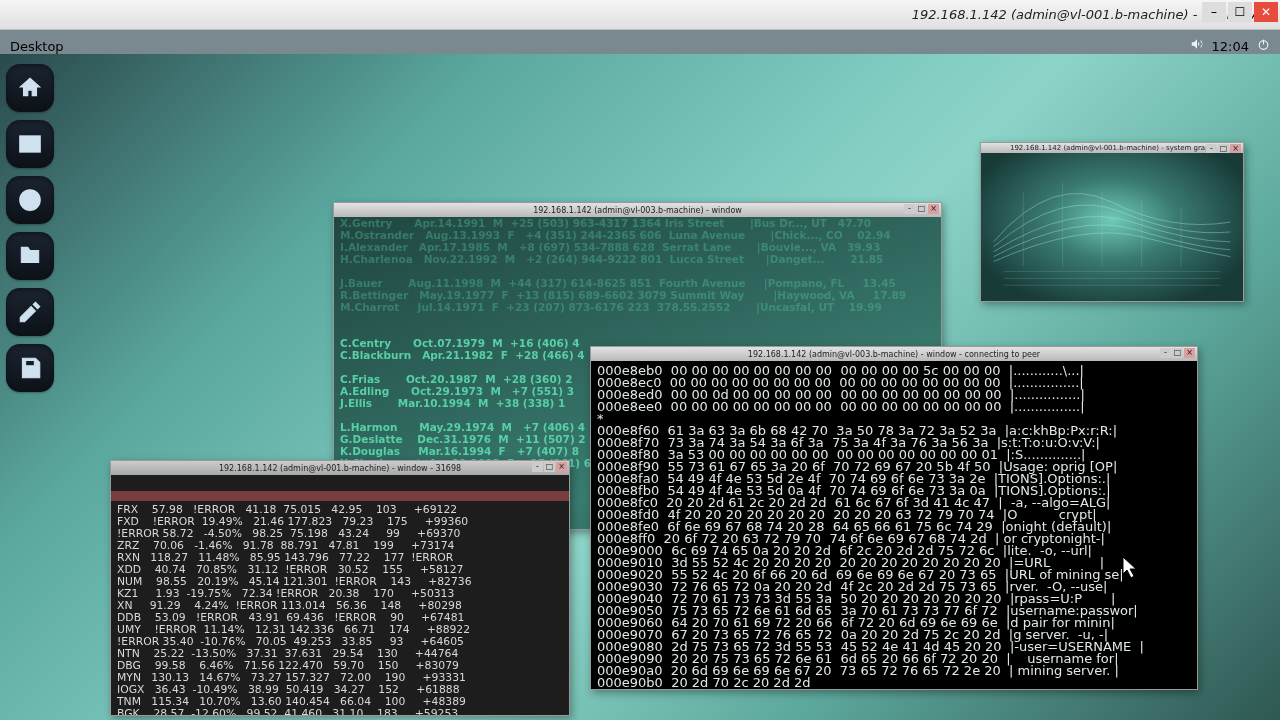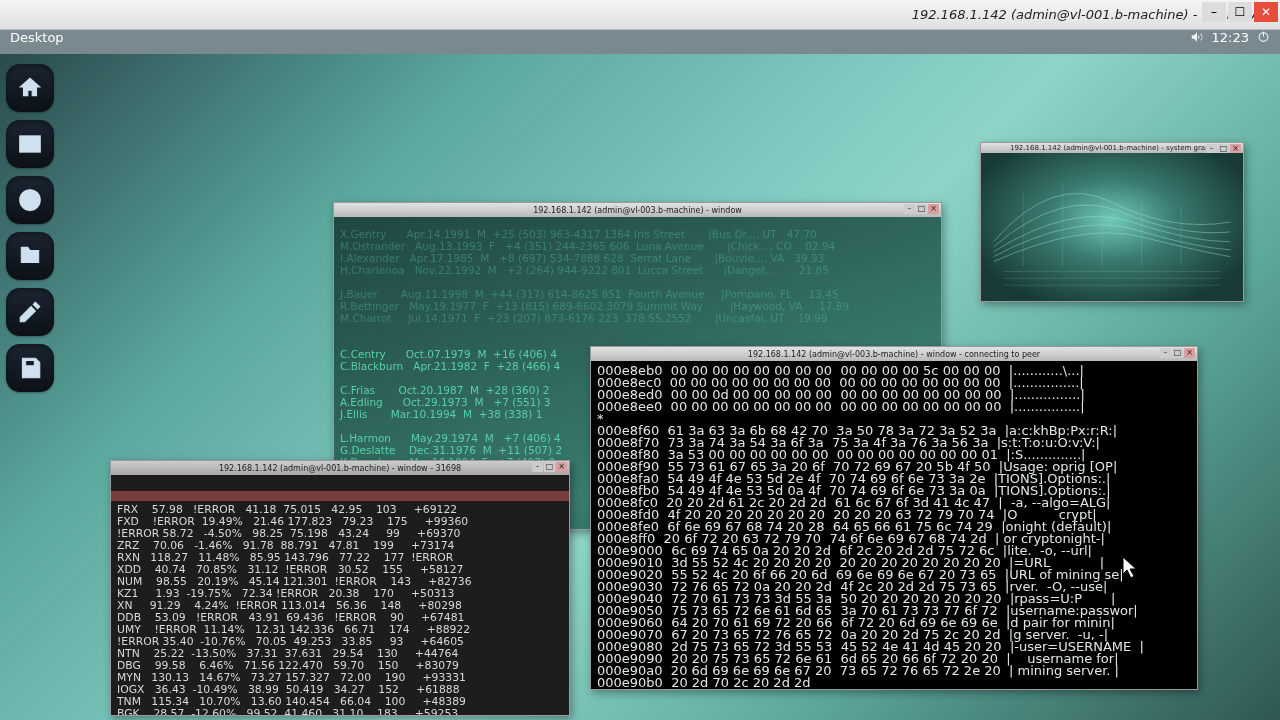--- a/index.html
+++ b/index.html
@@ -6,39 +6,39 @@
 body { width:1280px; height:720px; overflow:hidden; background:#f0f0f0; position:relative; }
 
 
 .outer { width:1280px; height:720px; background:#e8e8e8; display:flex; flex-direction:column; }
 .titlebar { height:30px; background:linear-gradient(#f5f5f5,#e0e0e0); display:flex; align-items:center; justify-content:flex-end; position:relative; border-bottom:1px solid #bbb;font-style:italic; }
 .titlebar .ttl { font-size:13px; color:#222; }
 .titlebar .btns { position:absolute; right:2px; top:2px; display:flex; gap:2px; }
 .titlebar .btns span { width:24px; height:20px; display:flex; align-items:center; justify-content:center; font-size:12px; cursor:pointer; background:#ddd; }
 .titlebar .btns .close { background:#e74c3c; color:#fff; }
 
-.menubar { height:24px; background:#7a8890; color:#ffffff; display:flex; align-items:flex-start; padding:0 10px; font-size:13px; }
+.menubar { height:24px; background:#7a8890; color:#000000; display:flex; align-items:flex-end; padding:0 10px; font-size:13px; }
 .menubar .spacer{flex:1}
 .menubar .clock{margin-left:8px}
 
 .workarea { flex:1; position:relative; background:linear-gradient(135deg,#2a4a4d 0%,#5aa79e 25%,#7dc9bf 45%,#8dd4c8 55%,#5da89c 75%,#2f5752 100%); }
 
 .dock { position:absolute; left:6px; top:10px; display:flex; flex-direction:column; gap:8px; }
 .dock .ico { width:48px; height:48px; border-radius:14px; background:linear-gradient(180deg,#1a2430,#0d1118); display:flex; align-items:center; justify-content:center; color:#cfe0ef; cursor:pointer; box-shadow:0 2px 4px rgba(0,0,0,.4) inset,0 1px 2px rgba(0,0,0,.3); }
 .dock svg{width:26px;height:26px;fill:#cfe0ef;stroke:#cfe0ef}
 
 .win { position:absolute; border:1px solid #999; box-shadow:2px 3px 8px rgba(0,0,0,.35); background:#c9c9c9; }
 .win .wbar { height:14px; background:linear-gradient(#e2e2e2,#b9b9b9); display:flex; align-items:center; justify-content:center; font-size:8px; color:#222; position:relative; }
 .win .wbar .wc { position:absolute; right:2px; top:1px; display:flex; gap:1px; }
 .win .wbar .wc span{ width:11px; height:10px; background:#ccc; font-size:8px; line-height:10px; text-align:center; cursor:pointer; }
 .win .wbar .wc .x{background:#d8a0a0}
 .win .wbody { font-family:Menlo,Consolas,monospace; font-size:10.5px; line-height:12px; white-space:pre; overflow:hidden; }
 
 #ppl { left:333px; top:148px; width:609px; height:328px; }
-#ppl .wbody{ background:linear-gradient(160deg,#204641 0%,#2e645b 40%,#3a7c70 70%,#2a5a50 100%); color:#57d0a5; padding:11px 6px; height:calc(100% - 14px);}
+#ppl .wbody{ background:linear-gradient(160deg,#204641 0%,#2e645b 40%,#3a7c70 70%,#2a5a50 100%); color:#57d0a5; padding:0 6px; height:calc(100% - 14px);font-weight:bold;}
 #ppl .wbody .dim{opacity:.35}
 
 #hex { left:590px; top:292px; width:608px; height:344px; }
 #hex .wbody{ background:#000000; color:#dfe9e1; padding:4px 6px; height:calc(100% - 14px); font-size:13px; line-height:12px;}
 
 #tick { left:110px; top:406px; width:460px; height:256px; }
 #tick .wbar{background:linear-gradient(#ccc,#a8a8a8)}
 #tick .wbody{ background:#1d1d1d; color:#d9d9d9; padding:20px 6px; height:calc(100% - 14px); font-size:10.8px; line-height:12px;}
 #tick .hdr{display:block;height:10px;background:#7a3e3e;margin:-4px -6px 3px -6px}
 
@@ -63,21 +63,21 @@
   </div>
 
   <div class="menubar">
     <span>Desktop</span>
     <span class="spacer"></span>
     <span>
       <svg width="14" height="14" viewBox="0 0 24 24" fill="#eef4f6">
           <path d="M3 9v6h4l5 5V4L7 9H3zm13 3a4 4 0 0 0-2-3.5v7A4 4 0 0 0 16 12zm2-7v2.1a7 7 0 0 1 0 9.8V19a9 9 0 0 0 0-14z"></path>
         </svg>
     </span>
-    <span class="clock">12:23</span>
+    <span class="clock">12:04</span>
     <span style="margin-left:8px">
       <svg width="13" height="13" viewBox="0 0 24 24" fill="none" stroke="#eef4f6" stroke-width="2">
           <circle cx="12" cy="13" r="8"></circle>
           <line x1="12" y1="3" x2="12" y2="12"></line>
         </svg>
     </span>
   </div>
 
   <div class="workarea">
 

